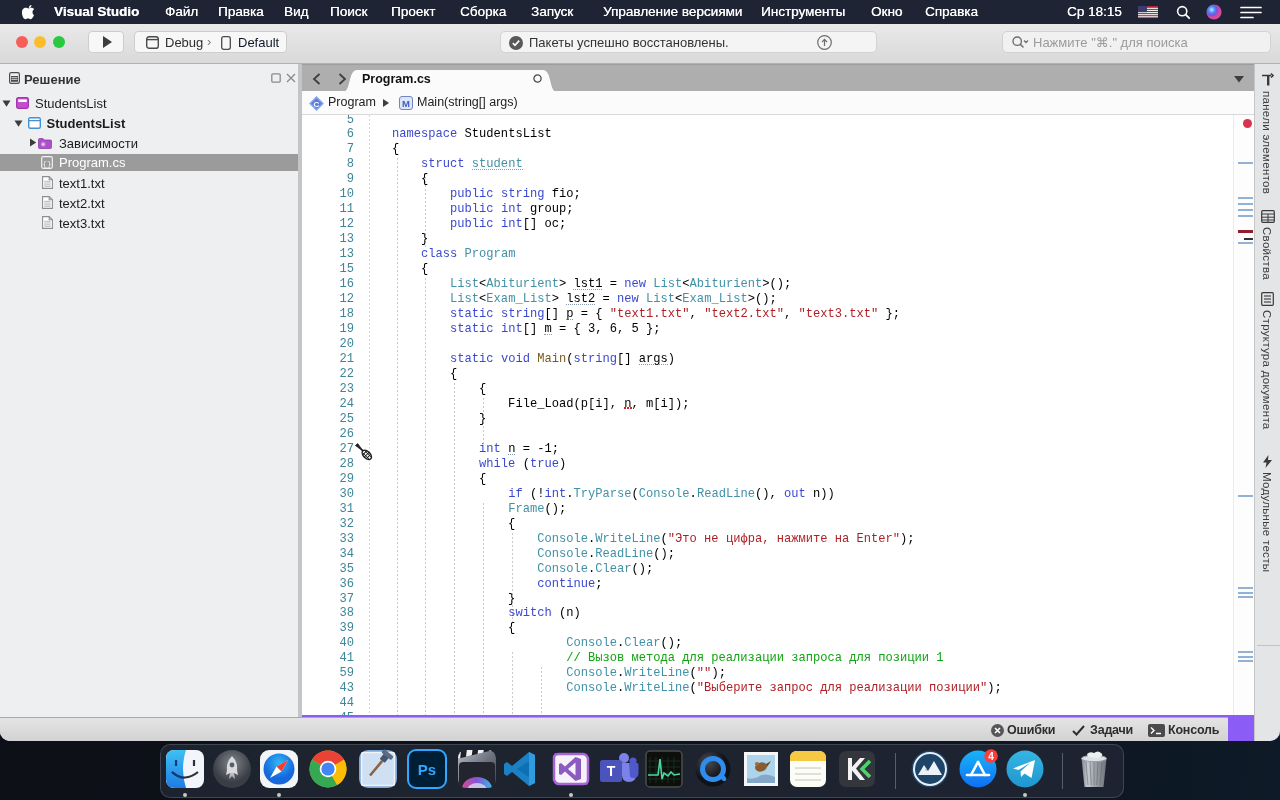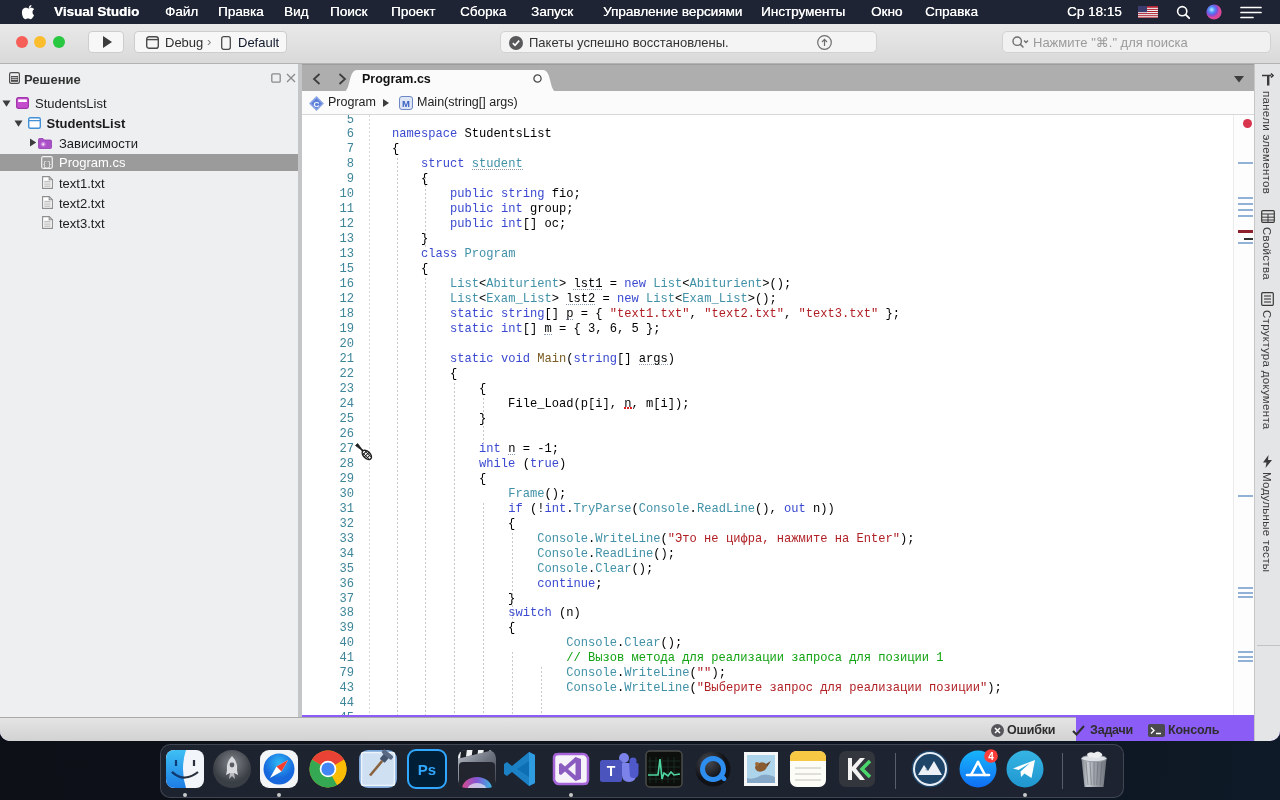--- a/index.html
+++ b/index.html
@@ -30,21 +30,21 @@
 .u,.tu,.r{display:inline-block;vertical-align:top;height:12.8px;line-height:14.97px}
 .u{border-bottom:1px dotted #8a9ab0}.tu{color:#4191a7;border-bottom:1px dotted #8a9ab0}
 .r{border-bottom:2px dotted #e02020;height:12.3px}
 .iguide{position:absolute;width:1px;background-image:linear-gradient(#c9c9c9 40%,rgba(255,255,255,0) 0%);background-size:1px 4px;background-repeat:repeat-y}
 
 #scrollstrip{position:absolute;left:1233px;top:51px;width:20.5px;height:600px;background:#fdfdfd;border-left:1px solid #ececec}
 
 #rightstrip{position:absolute;left:1253.5px;top:0;width:26.5px;height:677px;background:#e4e5e6;border-left:1px solid #c6c6c6}
 .vlabel{position:absolute;left:6.5px;writing-mode:vertical-rl;font-size:11.5px;color:#3c3c3c;letter-spacing:0.3px;white-space:nowrap}
 
-#statusbar{position:absolute;left:0;top:653px;width:1076px;height:24px;background:linear-gradient(#e4e4e4,#d2d2d2);border-top:1px solid #a9a9a9;font-size:12.5px;font-weight:bold;color:#2e2e2e;letter-spacing:-0.2px}
+#statusbar{position:absolute;left:0;top:653px;width:1228px;height:24px;background:linear-gradient(#e4e4e4,#d2d2d2);border-top:1px solid #a9a9a9;font-size:12.5px;font-weight:bold;color:#2e2e2e;letter-spacing:-0.2px}
 
 #dock{position:absolute;left:160px;top:744px;width:964px;height:54px;background:rgba(32,37,50,0.88);border:1px solid rgba(130,135,150,0.35);border-radius:10px}
 .dicon{position:absolute;top:4px;width:40px;height:40px}
 .ddot{position:absolute;top:48px;width:4px;height:4px;border-radius:50%;background:#c8c8c8}
 .dsep{position:absolute;top:8px;width:1px;height:36px;background:rgba(200,205,215,0.35)}
 </style></head>
 <body>
 
 <div id="menubar">
  <svg class="abs" style="left:21px;top:4.5px" width="14" height="16" viewBox="0 0 17 20">
@@ -301,21 +301,21 @@
 <div class="ln">32</div>
 <div class="ln">33</div>
 <div class="ln">34</div>
 <div class="ln">35</div>
 <div class="ln">36</div>
 <div class="ln">37</div>
 <div class="ln">38</div>
 <div class="ln">39</div>
 <div class="ln">40</div>
 <div class="ln">41</div>
-<div class="ln">79</div>
+<div class="ln">59</div>
 <div class="ln">43</div>
 <div class="ln">44</div>
 <div class="ln">45</div>
       </div>
    <div id="code">
         <div class="cl">&nbsp;</div>
 <div class="cl"><span class="k">namespace</span> StudentsList</div>
 <div class="cl">{</div>
 <div class="cl">    <span class="k">struct</span> <span class="tu">student</span></div>
 <div class="cl">    {</div>
@@ -332,22 +332,22 @@
 <div class="cl">&nbsp;</div>
 <div class="cl">        <span class="k">static</span> <span class="k">void</span> <span class="m">Main</span>(<span class="k">string</span>[] <span class="u">args</span>)</div>
 <div class="cl">        {</div>
 <div class="cl">            {</div>
 <div class="cl">                File_Load(p[i], <span class="r">n</span>, m[i]);</div>
 <div class="cl">            }</div>
 <div class="cl">&nbsp;</div>
 <div class="cl">            <span class="k">int</span> <span class="u">n</span> = -1;</div>
 <div class="cl">            <span class="k">while</span> (<span class="k">true</span>)</div>
 <div class="cl">            {</div>
+<div class="cl">                <span class="k">if</span> (!<span class="k">int</span>.<span class="t">TryParse</span>(<span class="t">Console</span>.<span class="t">ReadLine</span>(), <span class="k">out</span> n))</div>
 <div class="cl">                <span class="t">Frame</span>();</div>
-<div class="cl">                <span class="k">if</span> (!<span class="k">int</span>.<span class="t">TryParse</span>(<span class="t">Console</span>.<span class="t">ReadLine</span>(), <span class="k">out</span> n))</div>
 <div class="cl">                {</div>
 <div class="cl">                    <span class="t">Console</span>.<span class="t">WriteLine</span>(<span class="s">"Это не цифра, нажмите на Enter"</span>);</div>
 <div class="cl">                    <span class="t">Console</span>.<span class="t">ReadLine</span>();</div>
 <div class="cl">                    <span class="t">Console</span>.<span class="t">Clear</span>();</div>
 <div class="cl">                    <span class="k">continue</span>;</div>
 <div class="cl">                }</div>
 <div class="cl">                <span class="k">switch</span> (n)</div>
 <div class="cl">                {</div>
 <div class="cl">                        <span class="t">Console</span>.<span class="t">Clear</span>();</div>
 <div class="cl">                        <span class="c">// Вызов метода для реализации запроса для позиции 1</span></div>

